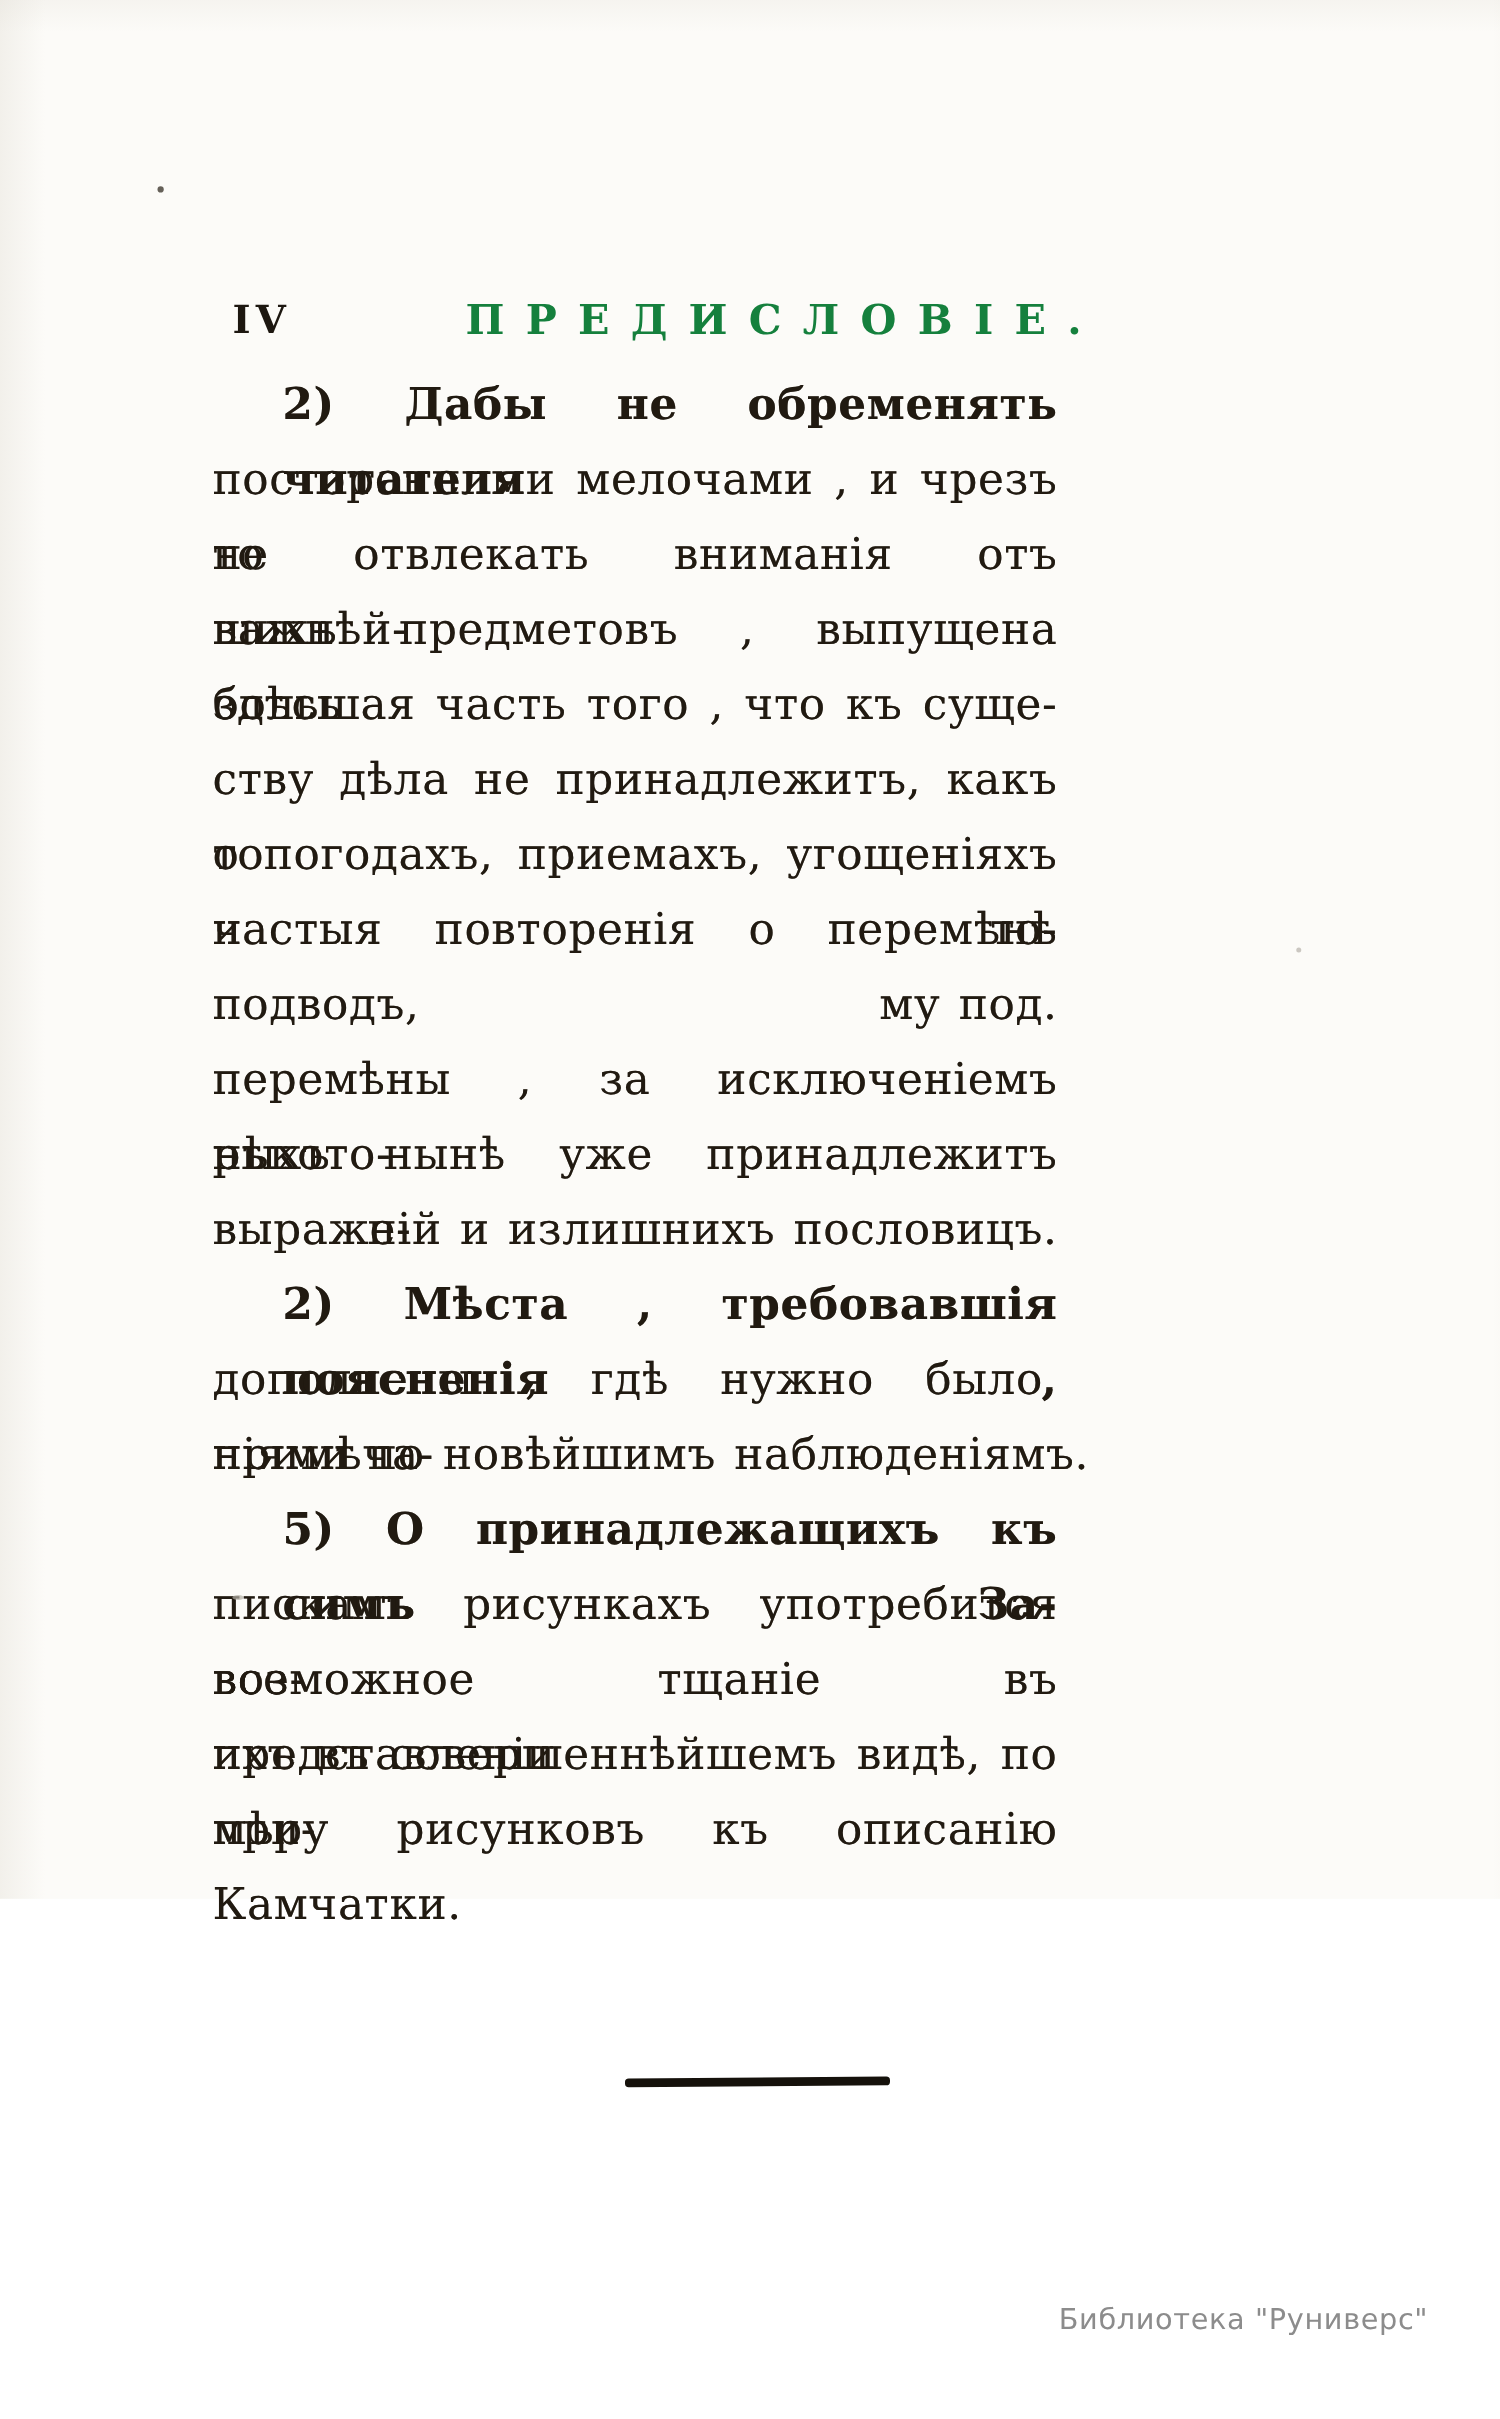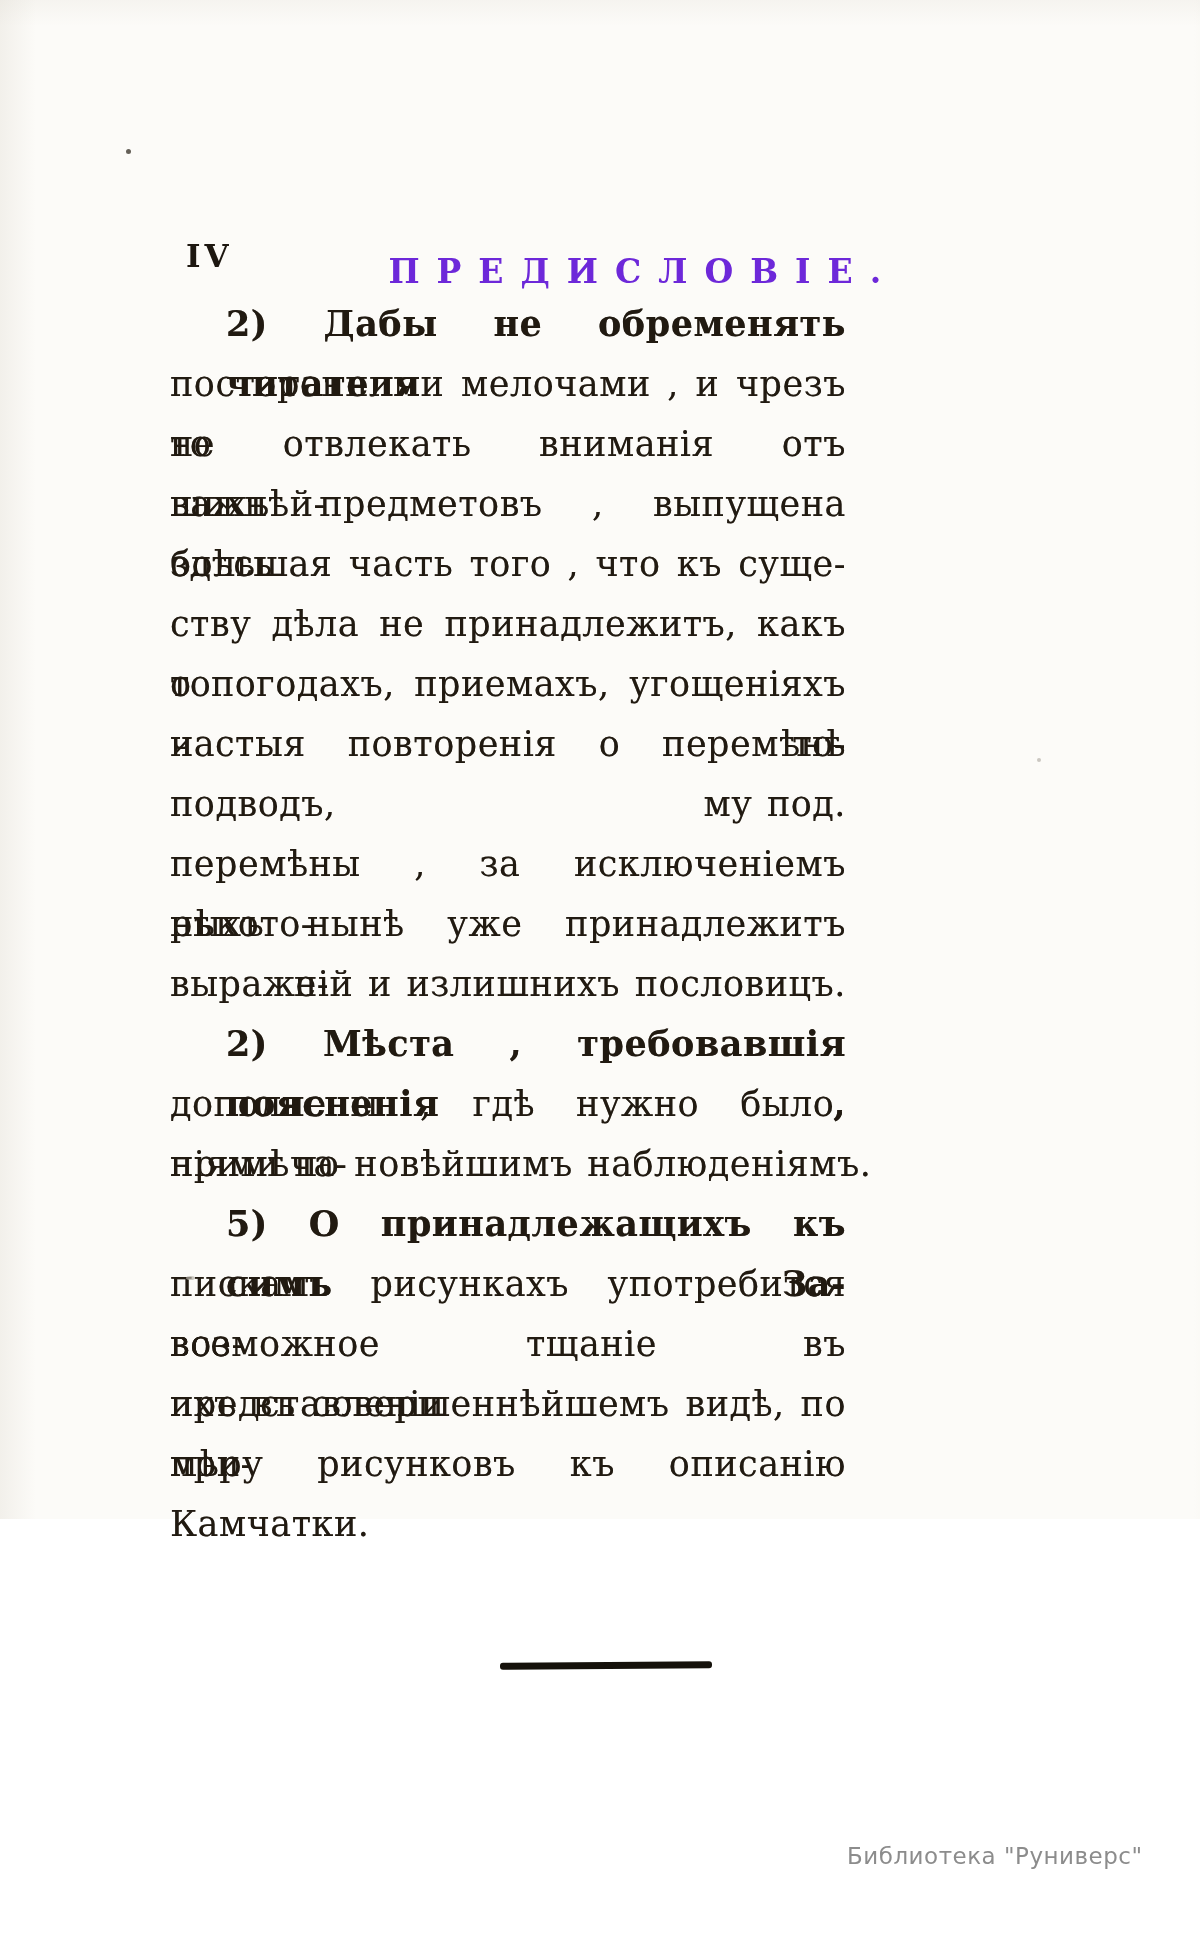--- a/index.html
+++ b/index.html
@@ -43,22 +43,22 @@
   }
   .page-title {
     position: absolute;
     left: 50%;
     top: 236px;
     transform: translateX(-47%);
     font-size: 33px;
     font-weight: 700;
     letter-spacing: 17px;
     white-space: nowrap;
-    color: #6d28d9;
-    margin: 16px;
+    color: #15803d;
+    margin: 0;
   }
 
   .text-block {
     position: absolute;
     left: 170px;
     top: 294px;
     width: 676px;
     color: #211a11;
     text-shadow: 0 0 0.5px rgba(33,26,17,0.55);
   }

